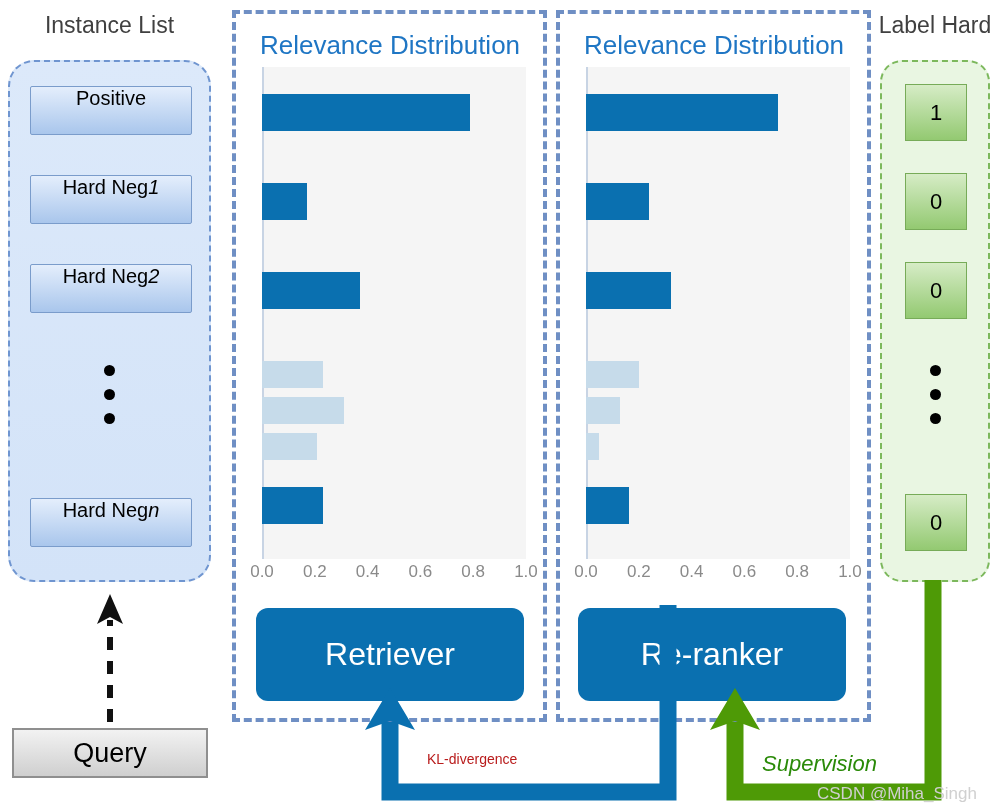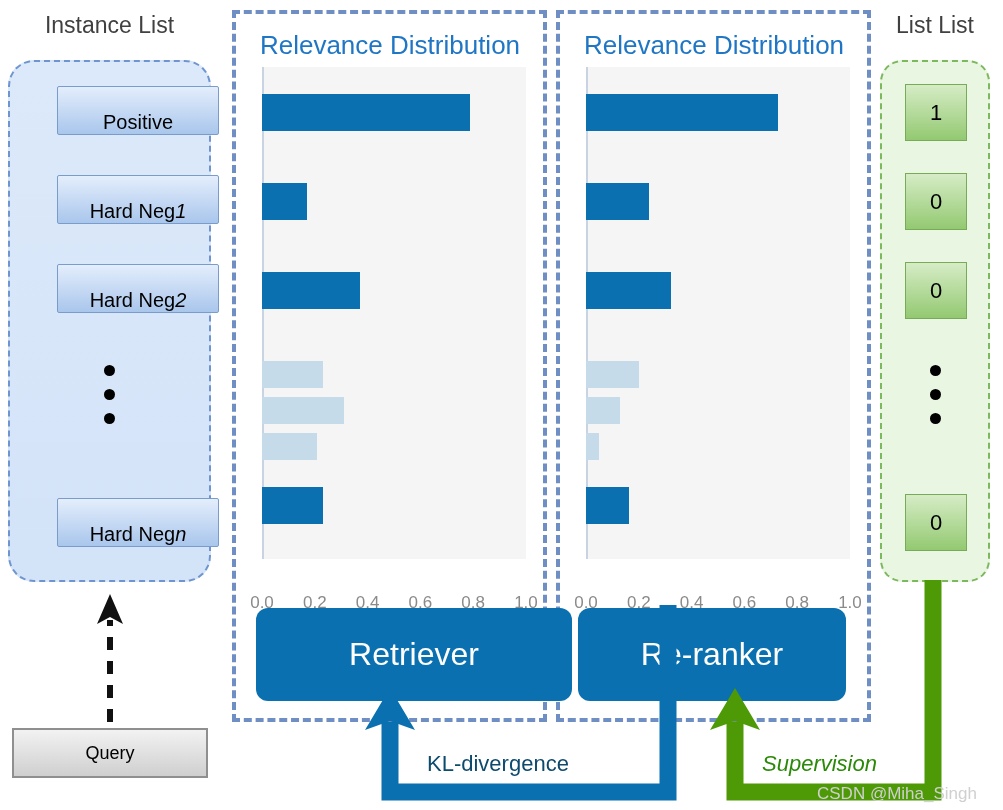--- a/index.html
+++ b/index.html
@@ -10,64 +10,64 @@
   
   .col-title{font-size:23px;color:#404040;text-align:center;white-space:nowrap;}
 
   
   #instance-panel{left:8px;top:60px;width:203px;height:522px;
       background:linear-gradient(180deg,#dce9fa 0%,#d3e3f8 100%);
       border:2px dashed #6f95d0;border-radius:26px;box-sizing:border-box;}
   .inst-box{position:absolute;left:20px;width:162px;height:49px;
       background:linear-gradient(180deg,#e4eefc 0%,#a9c6ec 100%);
       border:1px solid #7a9ccb;border-radius:2px;
-      display:flex;align-items:flex-end;justify-content:center;
-      font-size:20px;color:#000;box-sizing:border-box;margin-left:27px;}
+      display:flex;align-items:flex-start;justify-content:center;
+      font-size:20px;color:#000;box-sizing:border-box;}
   .inst-box i{font-style:italic;}
   .dots-col{position:absolute;left:0;width:100%;text-align:center;}
   .dot{width:11px;height:11px;border-radius:50%;background:#000;margin:13px auto;}
 
   
   #query-box{left:12px;top:728px;width:196px;height:50px;
       background:linear-gradient(180deg,#f2f2f2 0%,#cfcfcf 100%);
       border:2px solid #8f8f8f;display:flex;align-items:center;justify-content:center;
-      font-size:18px;color:#000;box-sizing:border-box;}
+      font-size:27px;color:#000;box-sizing:border-box;}
 
   
   .model-panel{border:4px dashed #6f8fc4;box-sizing:border-box;background:transparent;}
   #panel-retriever{left:232px;top:10px;width:315px;height:712px;}
   #panel-reranker{left:556px;top:10px;width:315px;height:712px;}
 
   .chart-title{font-size:26px;color:#1f76c4;text-align:center;width:100%;}
 
   
   .plot{position:absolute;background:#f5f5f5;}
   .axisline{position:absolute;left:0;top:0;width:2px;height:100%;background:#c8d4e4;}
   .bar{position:absolute;height:37px;}
   .bar.strong{background:#0a70b0;}
   .bar.weak{background:#c6dbea;}
   .ticks{position:absolute;display:flex;justify-content:space-between;
-      font-size:17px;color:#8a8a8a;margin-top:31px;}
+      font-size:17px;color:#8a8a8a;}
   .ticks span{width:34px;text-align:center;}
 
   
   .model-box{position:absolute;height:93px;background:#0a70b0;border-radius:12px;
       display:flex;align-items:center;justify-content:center;
       color:#fff;font-size:32px;}
 
   
   #label-panel{left:880px;top:60px;width:110px;height:522px;
       background:#e9f6e2;border:2px dashed #7cb85c;border-radius:22px;box-sizing:border-box;}
   .lab-box{position:absolute;left:23px;width:62px;height:57px;
       background:linear-gradient(180deg,#d6ecc6 0%,#93c971 100%);
       border:1px solid #77ab58;display:flex;align-items:center;justify-content:center;
       font-size:22px;color:#000;box-sizing:border-box;}
 
   
-  .kl-label{position:absolute;font-size:22px;color:#0c4a6e;white-space:nowrap;}
+  .kl-label{position:absolute;font-size:14px;color:#b91c1c;white-space:nowrap;}
   .sup-label{position:absolute;font-size:22px;color:#2a8a08;white-space:nowrap;font-style:italic;}
   .watermark{position:absolute;font-size:17px;color:#d0d0d0;white-space:nowrap;}
 </style>
 </head>
 <body>
 
 <div class="abs col-title" style="left:8px;top:12px;width:203px;">Instance List</div>
 
 <div class="abs" id="instance-panel">
   <div class="inst-box" style="top:24px;">
@@ -145,28 +145,28 @@
   <div class="ticks" style="left:1px;top:532px;width:298px;">
     <span>0.0</span>
     <span>0.2</span>
     <span>0.4</span>
     <span>0.6</span>
     <span>0.8</span>
     <span>1.0</span>
   </div>
 </div>
 
-<div class="abs model-box" style="left:256px;top:608px;width:316px;">
+<div class="abs model-box" style="left:256px;top:608px;width:268px;">
   <span>Retriever</span>
 </div>
 <div class="abs model-box" style="left:578px;top:608px;width:268px;">
   <span>Re-ranker</span>
 </div>
 
-<div class="abs col-title" style="left:875px;top:12px;width:120px;">List List</div>
+<div class="abs col-title" style="left:875px;top:12px;width:120px;">Label Hard</div>
 
 <div class="abs" id="label-panel">
   <div class="lab-box" style="top:22px;">
     <span>1</span>
   </div>
   <div class="lab-box" style="top:111px;">
     <span>0</span>
   </div>
   <div class="lab-box" style="top:200px;">
     <span>0</span>

